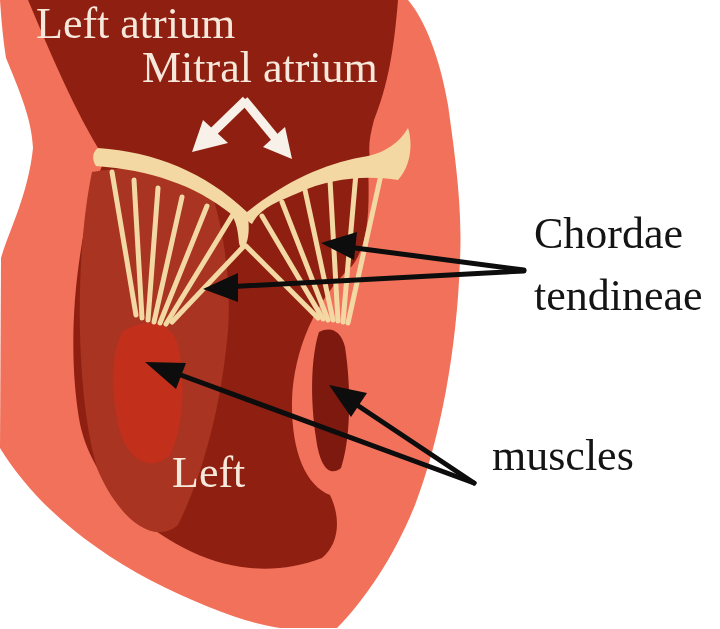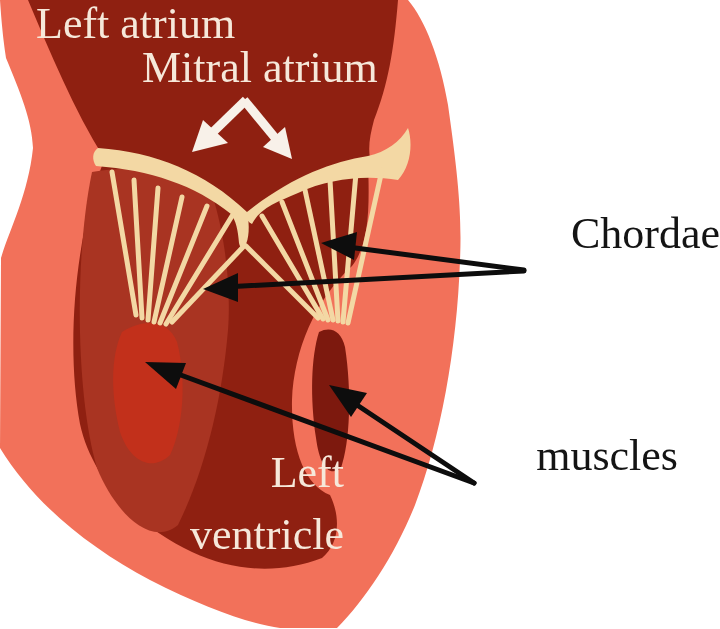--- a/index.html
+++ b/index.html
@@ -15,21 +15,21 @@
   .stage svg { position: absolute; left: 0; top: 0; }
   .label {
     position: absolute;
     font-size: 44px;
     line-height: 1.42;
     white-space: nowrap;
     letter-spacing: 0px;
   }
   .light { color: #f6e8da; }
   .dark  { color: #141414; }
-  .center { text-align: right; white-space: normal; }
+  .center { text-align: left; white-space: normal; }
   .lbl-left-atrium { left: 36px;  top: -7px; }
   .lbl-mitral      { left: 142px; top: 37px; }
   .lbl-chordae     { left: 534px; top: 203px; width: 186px; }
   .lbl-papillary   { left: 492px; top: 425px; width: 186px; }
   .lbl-ventricle   { left: 172px; top: 442px; width: 172px; }
 </style>
 </head>
 <body>
 
 <div class="stage">
@@ -150,24 +150,24 @@
       <polygon points="329,385 367,393 351,417"></polygon>
     </g>
   </svg>
 
   <div class="label light lbl-left-atrium">Left atrium</div>
 
   <div class="label light lbl-mitral">Mitral atrium</div>
 
   <div class="label dark center lbl-chordae">
     <div>Chordae</div>
+    <div>tendineae</div>
   </div>
 
   <div class="label dark center lbl-papillary">
     <div>muscles</div>
   </div>
 
   <div class="label light center lbl-ventricle">
     <div>Left</div>
-    <div>ventricle</div>
   </div>
 
 </div>
 
 </body></html>

